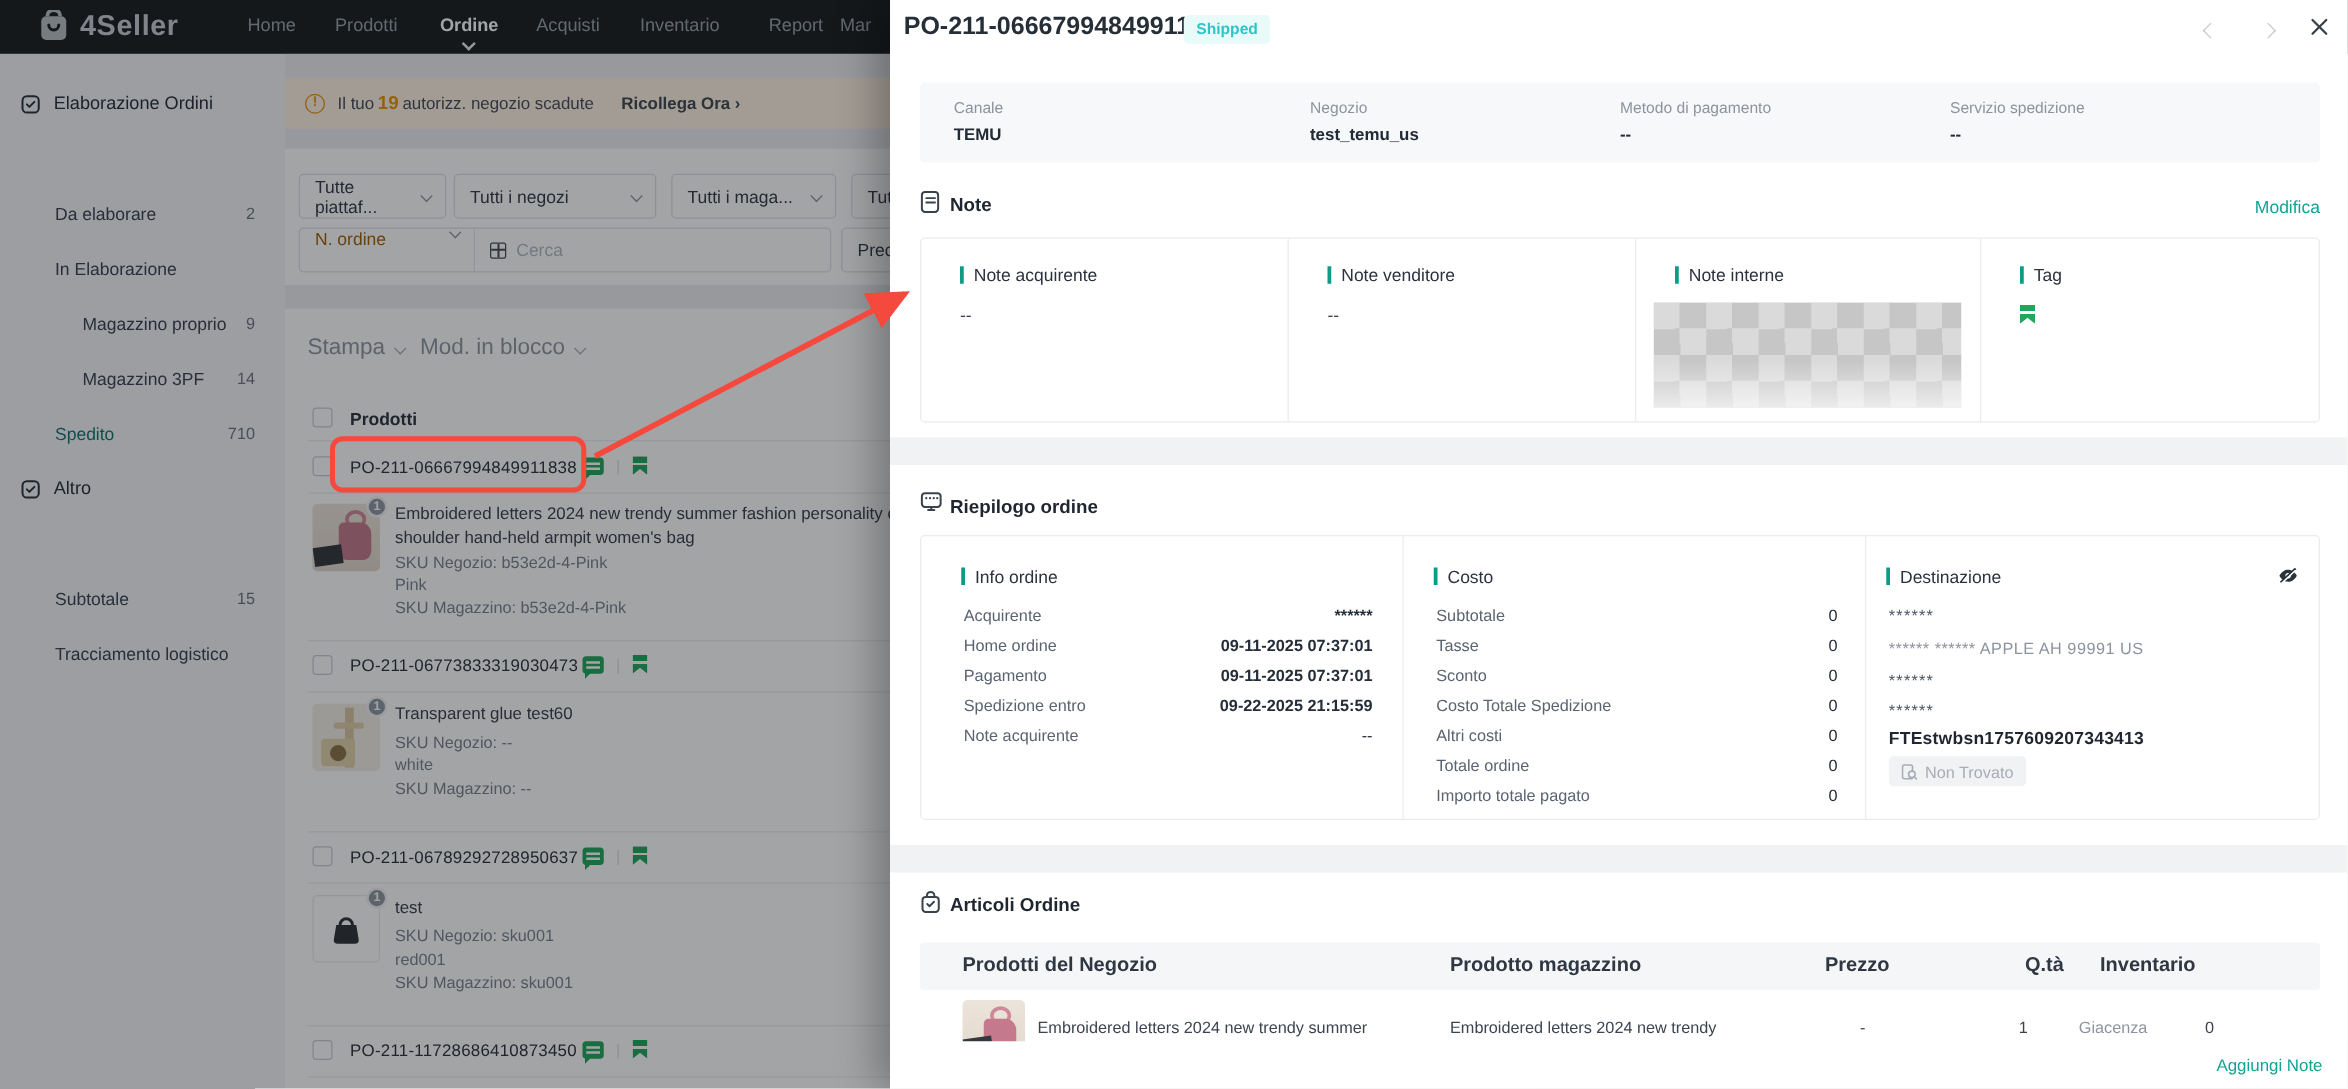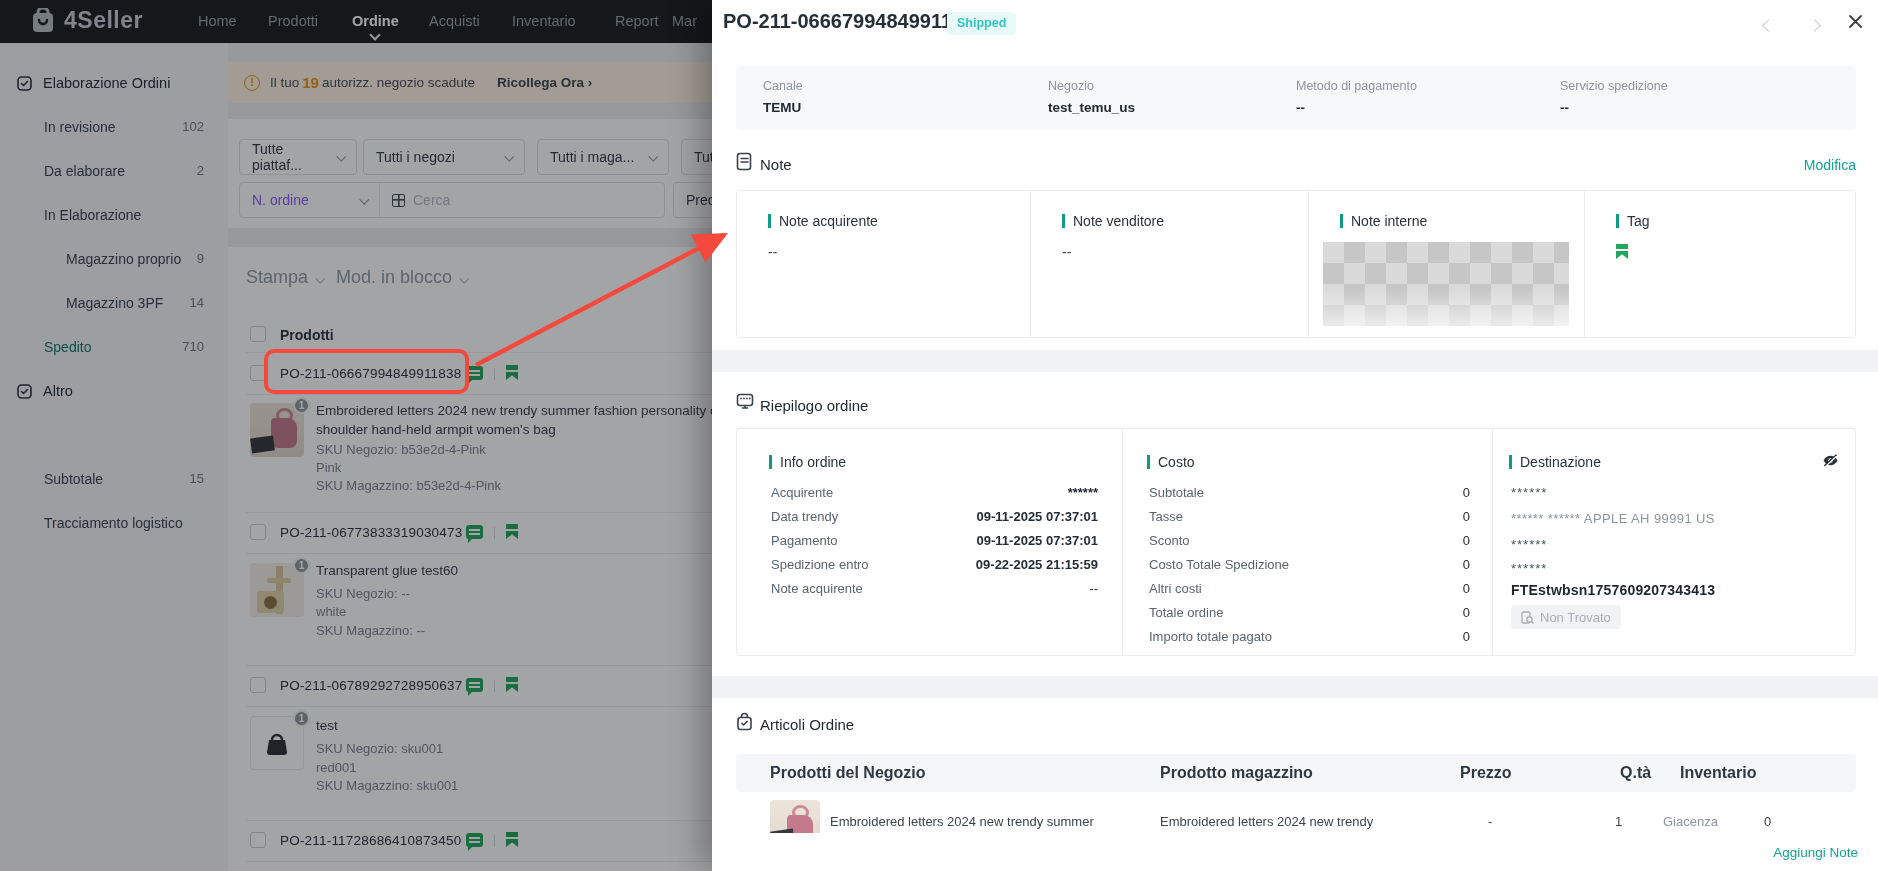--- a/index.html
+++ b/index.html
@@ -29,21 +29,21 @@
   .banner{position:absolute;left:-6px;top:19px;width:960px;height:41px;background:#fdf2e3;border-radius:4px;display:flex;align-items:center}
   .warn-circ{width:16px;height:16px;border:1.6px solid #e8930c;border-radius:50%;color:#e8930c;font-size:11px;font-weight:700;text-align:center;line-height:13px;margin:0 10px 0 22px}
   .banner-txt{font-size:13.5px;color:#474e57}
   .banner-count{color:#e8930c;font-weight:700;font-size:15px;padding:0 3px}
   .banner-link{font-size:13.5px;font-weight:600;color:#40474f;margin-left:22px;cursor:pointer}
   .card{position:absolute;background:#fff;border-radius:4px}
   .fbtn{position:absolute;height:36px;border:1px solid #dcdfe4;border-radius:4px;background:#fff;font-size:14px;color:#333b46;display:flex;align-items:center;padding:0 12px;cursor:pointer}
   .fbtn .grow{flex:1}
   .chev{display:inline-block;width:7px;height:7px;border-right:1.6px solid #8e959d;border-bottom:1.6px solid #8e959d;transform:rotate(45deg) translateY(-1px);margin-left:8px}
   .searchbox{position:absolute;height:36px;border:1px solid #dcdfe4;border-radius:4px;background:#fff;display:flex;align-items:center}
-  .sb-dd{width:140px;height:100%;display:flex;align-items:center;padding:0 12px;border-right:1px solid #e4e7ea;font-size:14px;color:#8b5cf6;cursor:pointer}
+  .sb-dd{width:140px;height:100%;display:flex;padding:0 12px;border-right:1px solid #e4e7ea;font-size:14px;color:#a16207;cursor:pointer}
   .sb-dd .grow{flex:1}
   .ic-grid{width:13px;height:13px;border:1.6px solid #434b55;border-radius:2px;margin:0 8px 0 12px;
     background:linear-gradient(#434b55,#434b55) center/1.6px 100% no-repeat,
                linear-gradient(#434b55,#434b55) center/100% 1.6px no-repeat}
   .search-input{border:none;outline:none;font-size:14px;color:#333b46;width:180px;font-family:Liberation Sans, sans-serif;background:transparent}
   .search-input::placeholder{color:#b3b9c1}
   .tbtn{position:absolute;font-size:18px;color:#8f97a0;cursor:pointer}
   .tbtn .chev{border-color:#a8aeb6}
   .lhead{position:absolute;font-size:14px;font-weight:700;color:#2b323c}
   .cbx{position:absolute;width:16px;height:16px;border:1px solid #c9ced4;border-radius:3px;background:#fff;cursor:pointer}
@@ -78,21 +78,21 @@
   .d-badge{position:absolute;left:235px;top:12px;height:23px;line-height:23px;padding:0 10px;background:#e8fbf9;color:#2fc5c7;font-size:12.5px;font-weight:600;border-radius:4px}
   .d-nav{position:absolute;top:16px;width:12px;height:12px;cursor:pointer}
   .chevL,.chevR{display:inline-block;width:9px;height:9px;border-right:1.8px solid #c2c8cf;border-bottom:1.8px solid #c2c8cf}
   .chevL{transform:rotate(135deg)}
   .chevR{transform:rotate(-45deg)}
   .d-close{position:absolute;left:1136px;top:14px;cursor:pointer}
   .info-strip{position:absolute;left:24px;top:66px;width:1120px;height:64px;background:#f7f8fa;border-radius:4px}
   .is-col{position:absolute;top:0}
   .is-label{position:absolute;top:13px;font-size:12.5px;color:#8d949e;white-space:nowrap}
   .is-value{position:absolute;top:34px;font-size:13.5px;font-weight:600;color:#222a35;white-space:nowrap}
-  .sec-title{position:absolute;left:48px;font-size:15px;font-weight:400;color:#1f2630}
+  .sec-title{position:absolute;left:48px;font-size:15px;font-weight:700;color:#1f2630}
   .sec-icon{position:absolute;left:24px}
   .link-teal{color:#12a392;font-size:14px;cursor:pointer}
   .note-card{position:absolute;left:24px;top:190px;width:1120px;height:148px;border:1px solid #e9ebef;border-radius:4px}
   .ncol{position:absolute;top:0;height:100%;border-right:1px solid #e9ebef;padding:21px 0 0 31px}
   .ncol.last{border-right:none}
   .tealbar{display:inline-block;width:3px;height:14px;background:#0c9b85;margin-right:8px;vertical-align:-2px}
   .ncol-h{font-size:14px;color:#2b323e}
   .ncol-v{position:absolute;left:31px;top:53px;font-size:14px;color:#3c4450}
   .mosaic{position:absolute;left:586px;top:51px;width:246px;height:84px;
     background:linear-gradient(to bottom,rgba(255,255,255,0) 55%,rgba(255,255,255,.65)),
@@ -141,24 +141,20 @@
   </div>
 
   <div class="sidebar">
     <div class="sgroup" style="top:23px">
       <svg width="17" height="17" viewBox="0 0 17 17">
         <rect x="2" y="2" width="13" height="13" rx="3.5" fill="none" stroke="#2b333d" stroke-width="1.6"></rect>
         <path d="M5.5 8.5 l2 2 l4 -4" fill="none" stroke="#2b333d" stroke-width="1.6" stroke-linecap="round" stroke-linejoin="round"></path>
       </svg>
       <span>Elaborazione Ordini</span>
     </div>
-    <div class="srow" style="top:67px">
-      <span class="slabel">In revisione</span>
-      <span class="scount">102</span>
-    </div>
     <div class="srow" style="top:111px">
       <span class="slabel">Da elaborare</span>
       <span class="scount">2</span>
     </div>
     <div class="srow" style="top:155px">
       <span class="slabel">In Elaborazione</span>
     </div>
     <div class="srow" style="top:199px">
       <span class="slabel ind2">Magazzino proprio</span>
       <span class="scount">9</span>
@@ -388,21 +384,21 @@
         </svg>
     </span>
     <span class="sec-title" style="top:397px">Riepilogo ordine</span>
 
     <div class="sum-card">
 
       <div class="scol" style="left:0;width:386px">
         <div style="position:absolute;left:32px;top:24px"><span class="tealbar"></span><span class="ncol-h">Info ordine</span></div>
         <span class="kv-label" style="left:34px;top:56px">Acquirente</span>
         <span class="kv-value bold" style="right:24px;top:56px">******</span>
-        <span class="kv-label" style="left:34px;top:80px">Data trendy</span>
+        <span class="kv-label" style="left:34px;top:80px">Home ordine</span>
         <span class="kv-value bold" style="right:24px;top:80px">09-11-2025 07:37:01</span>
         <span class="kv-label" style="left:34px;top:104px">Pagamento</span>
         <span class="kv-value bold" style="right:24px;top:104px">09-11-2025 07:37:01</span>
         <span class="kv-label" style="left:34px;top:128px">Spedizione entro</span>
         <span class="kv-value bold" style="right:24px;top:128px">09-22-2025 21:15:59</span>
         <span class="kv-label" style="left:34px;top:152px">Note acquirente</span>
         <span class="kv-value" style="right:24px;top:152px">--</span>
       </div>
 
       <div class="scol" style="left:386px;width:370px">

